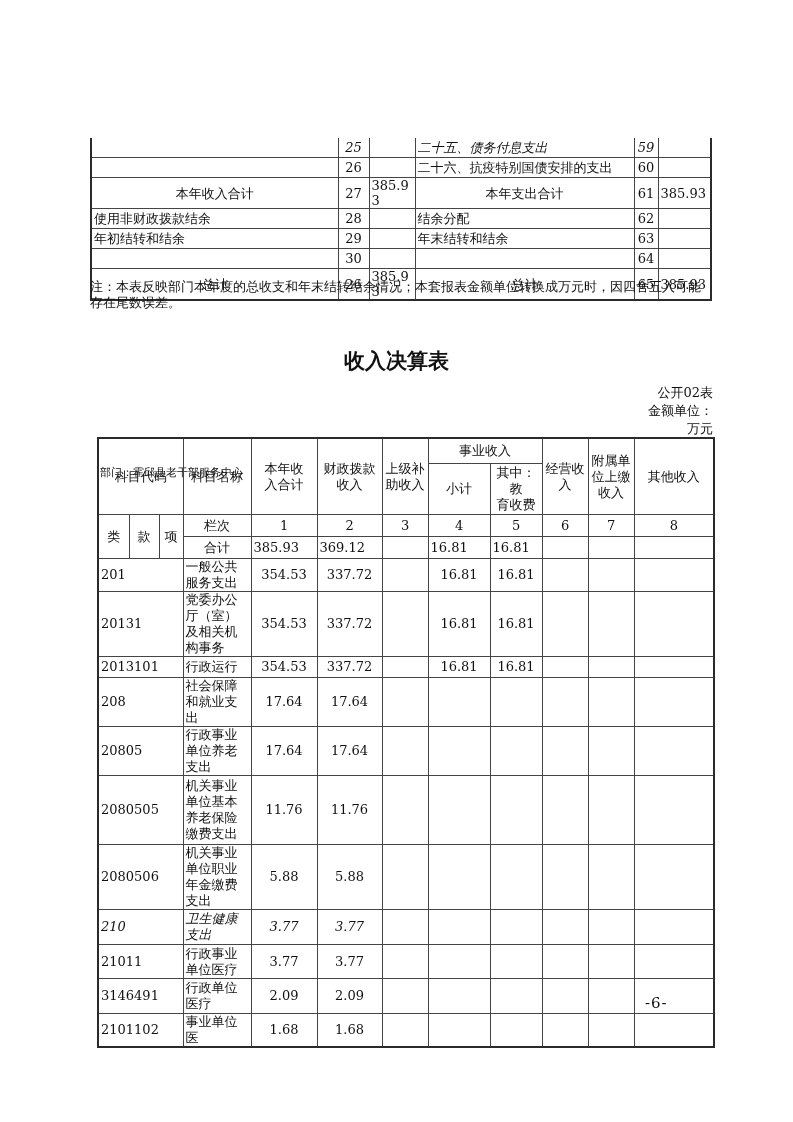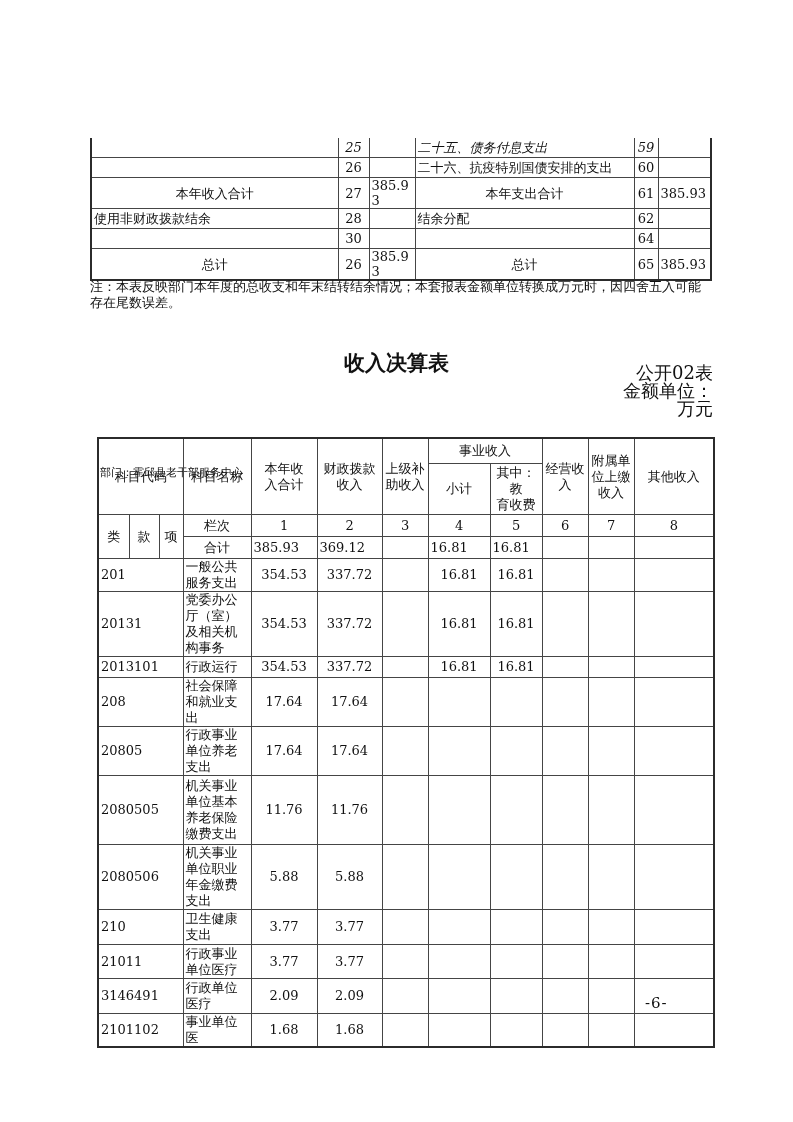--- a/index.html
+++ b/index.html
@@ -17,22 +17,22 @@
   
   .top-table{position:absolute;left:90px;top:138px;width:620px;border:2px solid #2b2b2b;border-top:0;}
   .top-table td{height:19px;line-height:15px;}
   .top-table tr:first-child td{border-top:0;font-style:italic;}
 
   
   .note{position:absolute;left:90px;top:279px;width:622px;font-size:13px;line-height:16px;white-space:pre-line;}
 
   
   .title{position:absolute;left:0;top:349px;width:100%;margin:0;text-align:center;
-         font-family:Liberation Serif, serif;font-size:21px;font-weight:bold;line-height:28px;}
-  .meta{position:absolute;top:364px;right:80px;text-align:right;font-size:18px;line-height:18px;}
+         font-family:Liberation Mono, monospace;font-size:21px;font-weight:bold;line-height:28px;}
+  .meta{position:absolute;top:384px;right:80px;text-align:right;font-size:13px;line-height:18px;}
   .dept{position:absolute;left:100px;top:440px;font-size:11px;line-height:17px;margin-top:24px;}
 
   
   .main-table{position:absolute;left:97px;top:437px;width:616px;border:2px solid #2b2b2b;}
   .main-table th{white-space:pre-line;text-align:center;}
   .main-table thead tr.h1 th{height:24px;}
   .main-table thead tr.h2 th{height:50px;}
   .lanci-row td,.total-row td{height:21px;}
 
   .pageno{position:absolute;left:645px;top:994px;font-size:15px;letter-spacing:1px;}
@@ -75,20 +75,28 @@
           <td class="c b">本年支出合计</td>
           <td class="c">61</td>
           <td class="r">385.93</td>
         </tr>
         <tr>
           <td class="l">使用非财政拨款结余</td>
           <td class="c">28</td>
           <td class="r"></td>
           <td class="l">结余分配</td>
           <td class="c">62</td>
+          <td class="r"></td>
+        </tr>
+        <tr>
+          <td class="l">年初结转和结余</td>
+          <td class="c">29</td>
+          <td class="r"></td>
+          <td class="l">年末结转和结余</td>
+          <td class="c">63</td>
           <td class="r"></td>
         </tr>
         <tr>
           <td class="l"></td>
           <td class="c">30</td>
           <td class="r"></td>
           <td class="l"></td>
           <td class="c">64</td>
           <td class="r"></td>
         </tr>
@@ -258,21 +266,21 @@
           <td class="l">机关事业单位职业年金缴费支出</td>
           <td class="c">5.88</td>
           <td class="c">5.88</td>
           <td class="c"></td>
           <td class="c"></td>
           <td class="c"></td>
           <td class="c"></td>
           <td class="c"></td>
           <td class="c"></td>
         </tr>
-        <tr style="height: 35px;">
+        <tr style="height: 35px; font-style: italic;">
           <td class="l" colspan="3">210</td>
           <td class="l">卫生健康支出</td>
           <td class="c">3.77</td>
           <td class="c">3.77</td>
           <td class="c"></td>
           <td class="c"></td>
           <td class="c"></td>
           <td class="c"></td>
           <td class="c"></td>
           <td class="c"></td>

